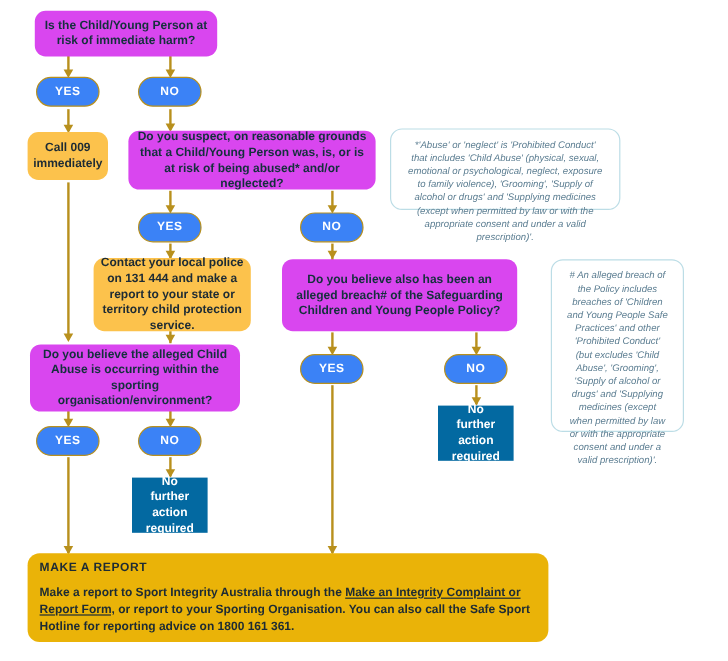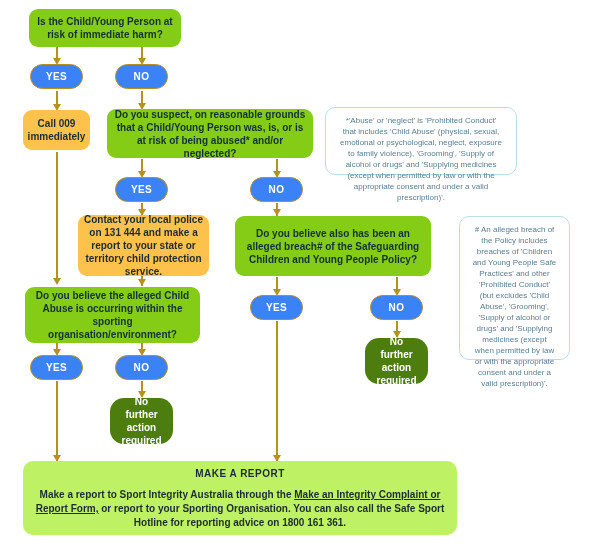--- a/index.html
+++ b/index.html
@@ -21,21 +21,21 @@
     position: absolute;
     box-sizing: border-box;
     display: flex;
     align-items: center;
     justify-content: center;
     text-align: center;
     z-index: 3;
   }
   
   .question {
-    background: #84cc16;
+    background: #d946ef;
     color: #14303c;
     border-radius: 9px;
     font-weight: bold;
     font-size: 10px;
     line-height: 13px;
     padding: 5px 7px;
   }
   
   .pill {
     background: #3b82f6;
@@ -54,55 +54,55 @@
     background: #fcc24c;
     color: #1d2b34;
     border-radius: 9px;
     font-weight: bold;
     font-size: 10px;
     line-height: 13px;
     padding: 4px 6px;
   }
   
   .gold {
-    background: #4d7c0f;
+    background: #0369a1;
     color: #ffffff;
-    border-radius: 14px;
+    border-radius: 0;
     font-weight: bold;
     font-size: 10px;
     line-height: 13px;
     padding: 4px 17px;
   }
   
   .note {
     position: absolute;
     box-sizing: border-box;
     background: #ffffff;
     border: 1px solid #bcdde6;
     border-radius: 10px;
     color: #5b7d91;
+    font-style: italic;
     font-size: 8px;
     line-height: 11px;
     padding: 7px 12px;
     text-align: center;
     z-index: 3;
   }
   .note.left-align {
     text-align: center;
   }
   
   .banner {
     position: absolute;
     box-sizing: border-box;
-    background: #bef264;
+    background: #eab308;
     border-radius: 10px;
     color: #1d2b34;
     z-index: 3;
     padding: 7px 10px 9px 10px;
-    text-align: center;
   }
   .banner-title {
     font-weight: bold;
     font-size: 10px;
     letter-spacing: 0.5px;
     margin-bottom: 9px;
   }
   .banner-body {
     font-weight: bold;
     font-size: 10px;

